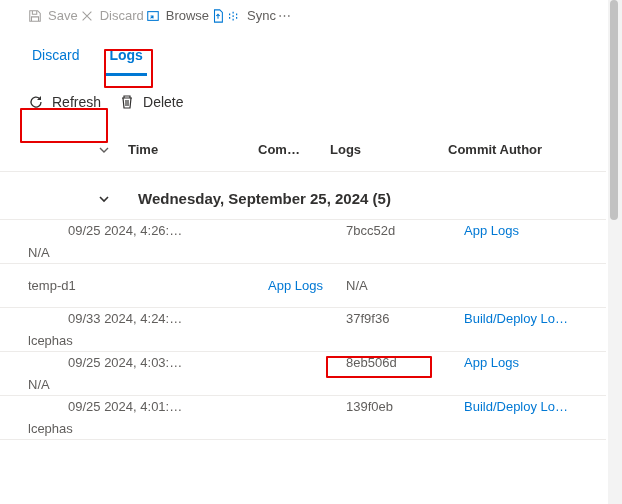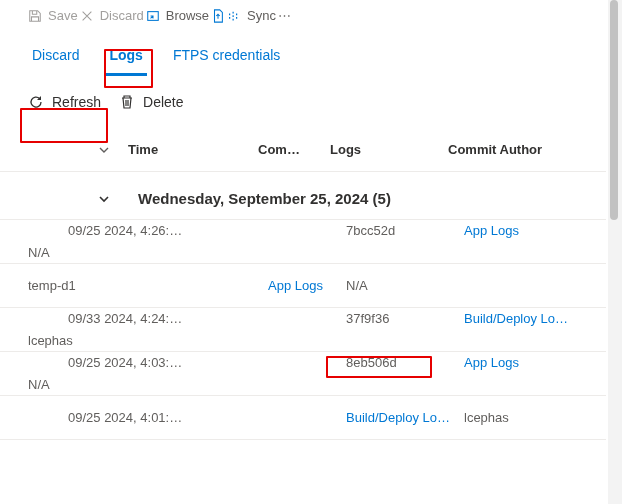--- a/index.html
+++ b/index.html
@@ -198,21 +198,20 @@
       <span>Sync</span>
     </div>
     <div class="item" style="color:#605e5c;">
       <span>⋯</span>
     </div>
   </div>
 
   <div class="tabs">
     <div class="tab">Discard</div>
     <div class="tab active">Logs</div>
-    <div class="tab">FTPS credentials</div>
   </div>
 
   <div class="actionbar">
     <div class="action-btn">
       <span class="ic">
         <svg viewBox="0 0 16 16" width="16" height="16">
             <path fill="none" stroke="#323130" stroke-width="1.3" d="M13 8a5 5 0 1 1-1.5-3.5"></path>
             <path fill="#323130" d="M13 2v4h-4z"></path>
           </svg>
       </span>
@@ -269,20 +268,21 @@
           <div class="ellipsis">lcephas</div>
         </div>
         <div class="trow">
           <div class="time ellipsis">09/25 2024, 4:03:…</div>
           <div class="ellipsis">8eb506d</div>
           <div class="link ellipsis">App Logs</div>
           <div class="ellipsis">N/A</div>
         </div>
         <div class="trow">
           <div class="time ellipsis">09/25 2024, 4:01:…</div>
+          <div class="ellipsis">139f0eb</div>
           <div class="link ellipsis">Build/Deploy Lo…</div>
           <div class="ellipsis">lcephas</div>
         </div>
       </div>
   </div>
 
 </div>
 
 <div class="highlight-red hl-logs"></div>
 <div class="highlight-red hl-refresh"></div>

